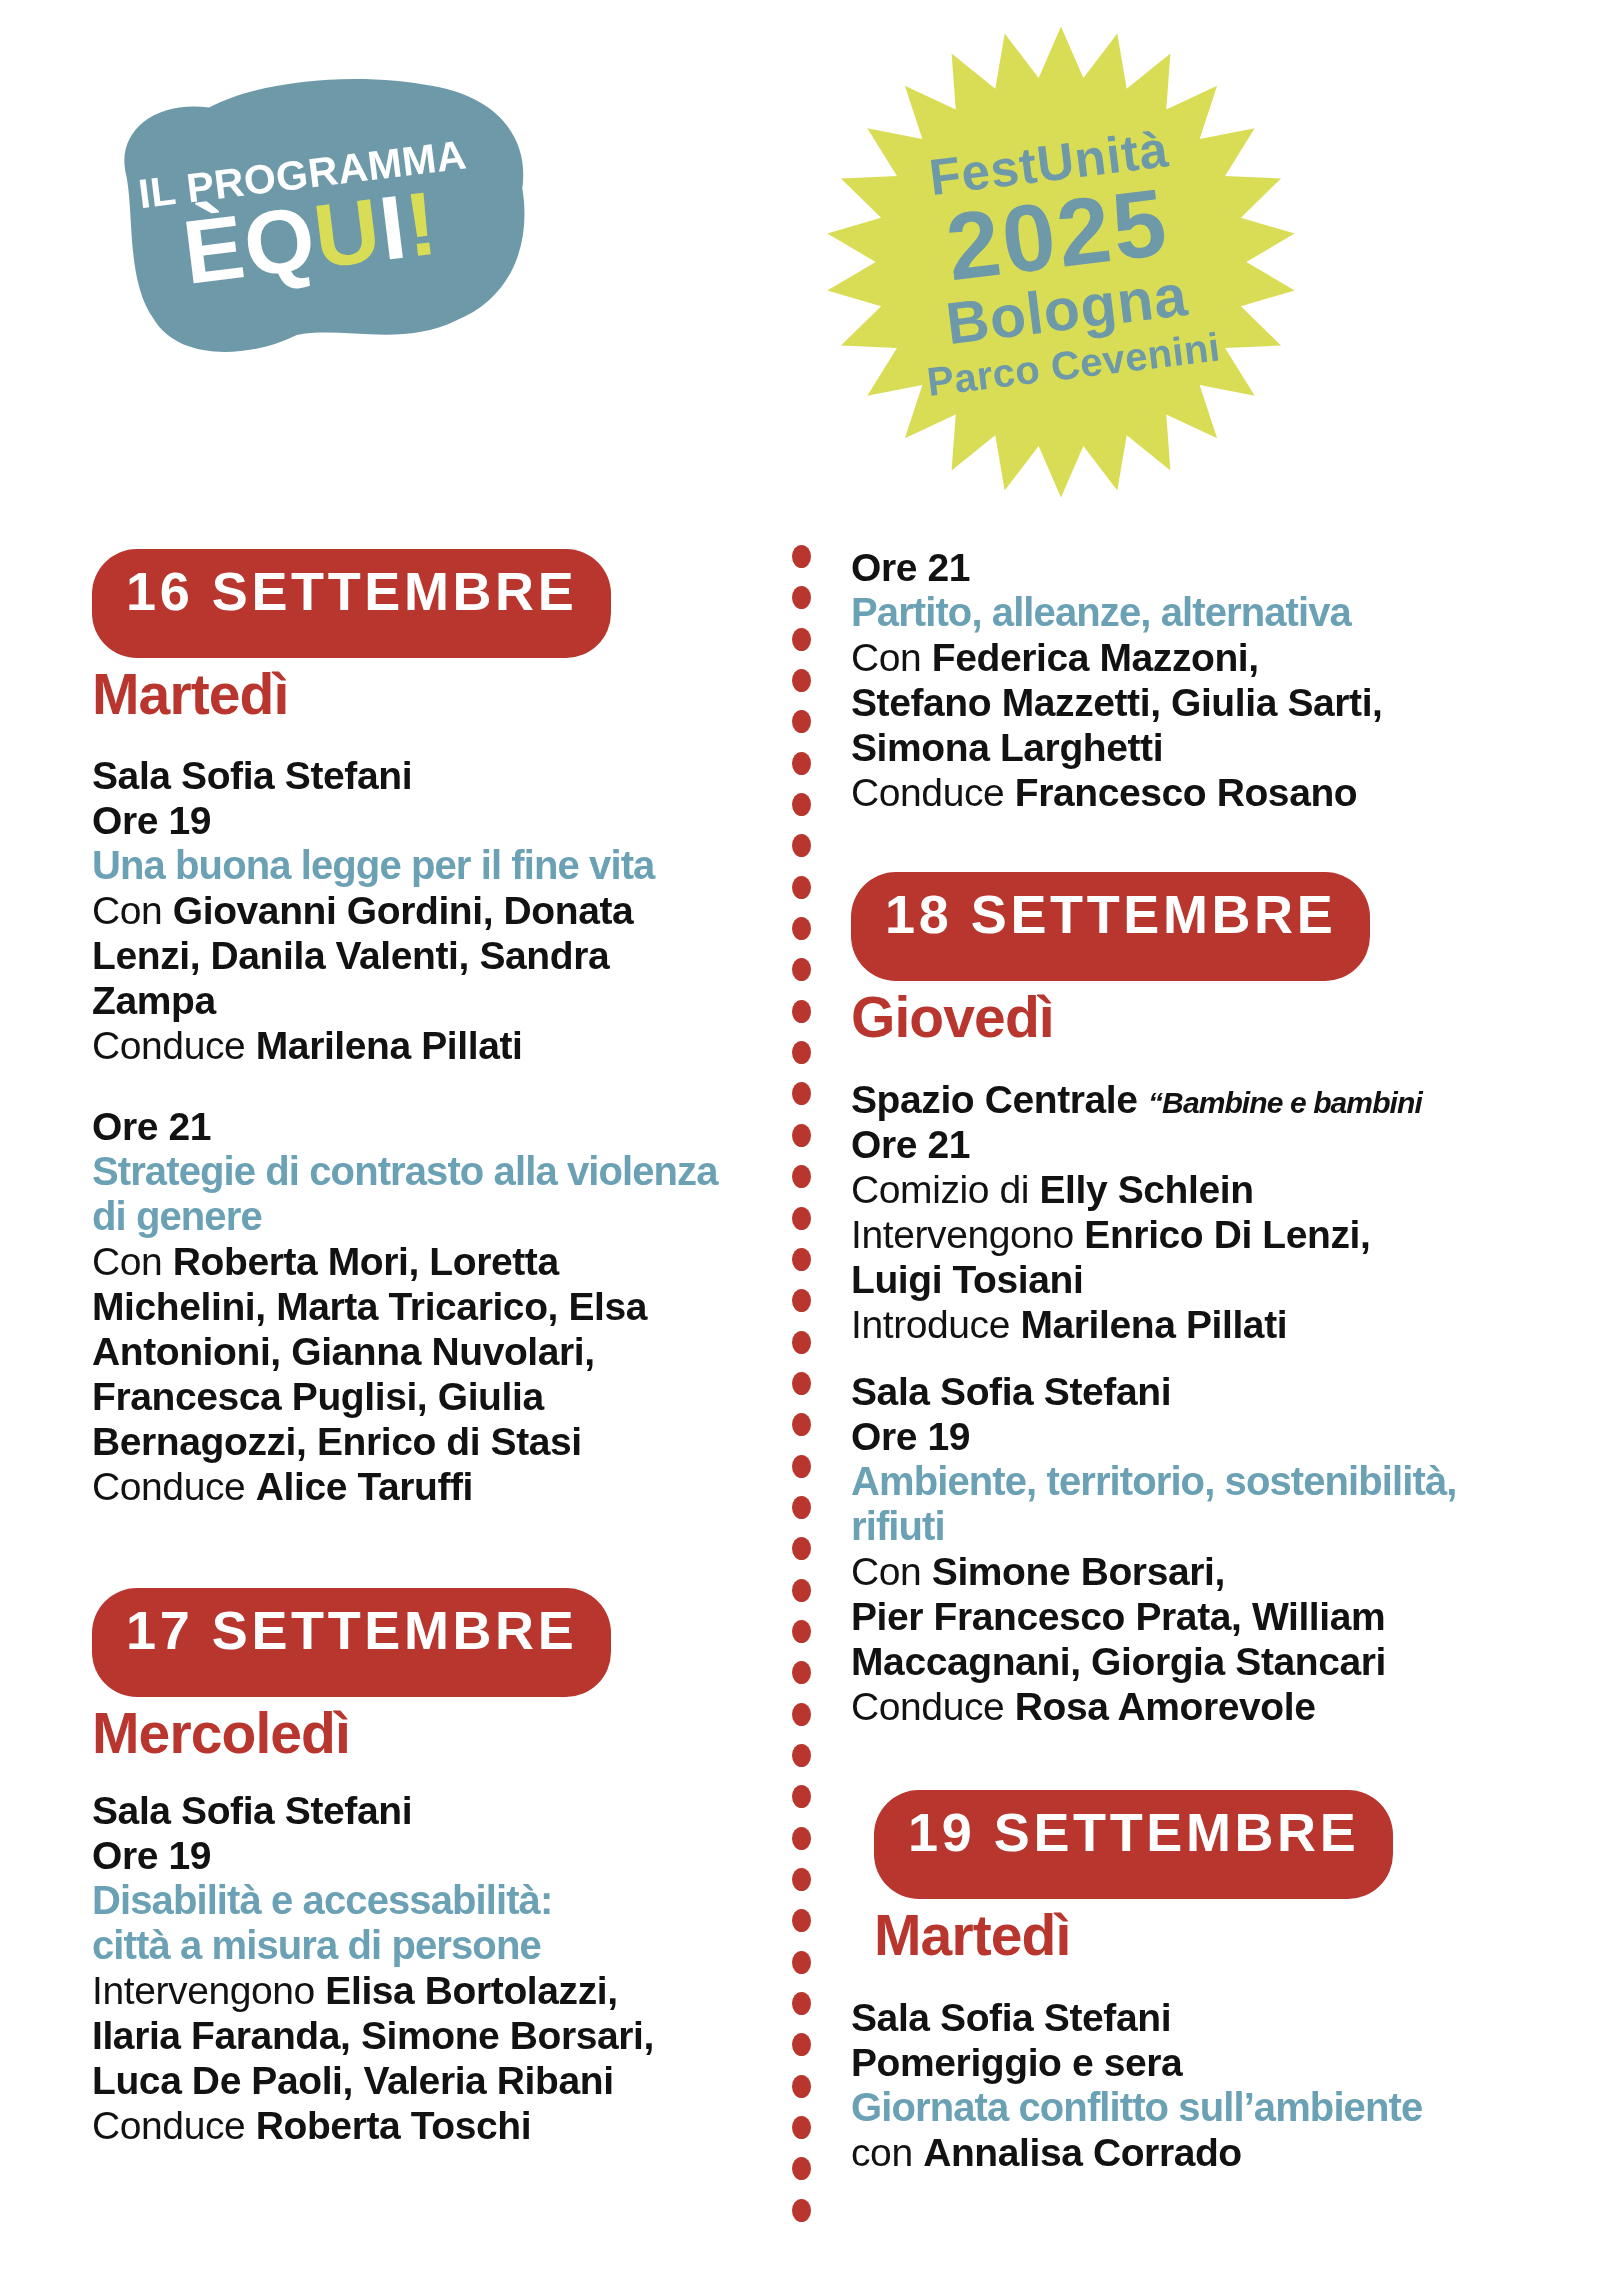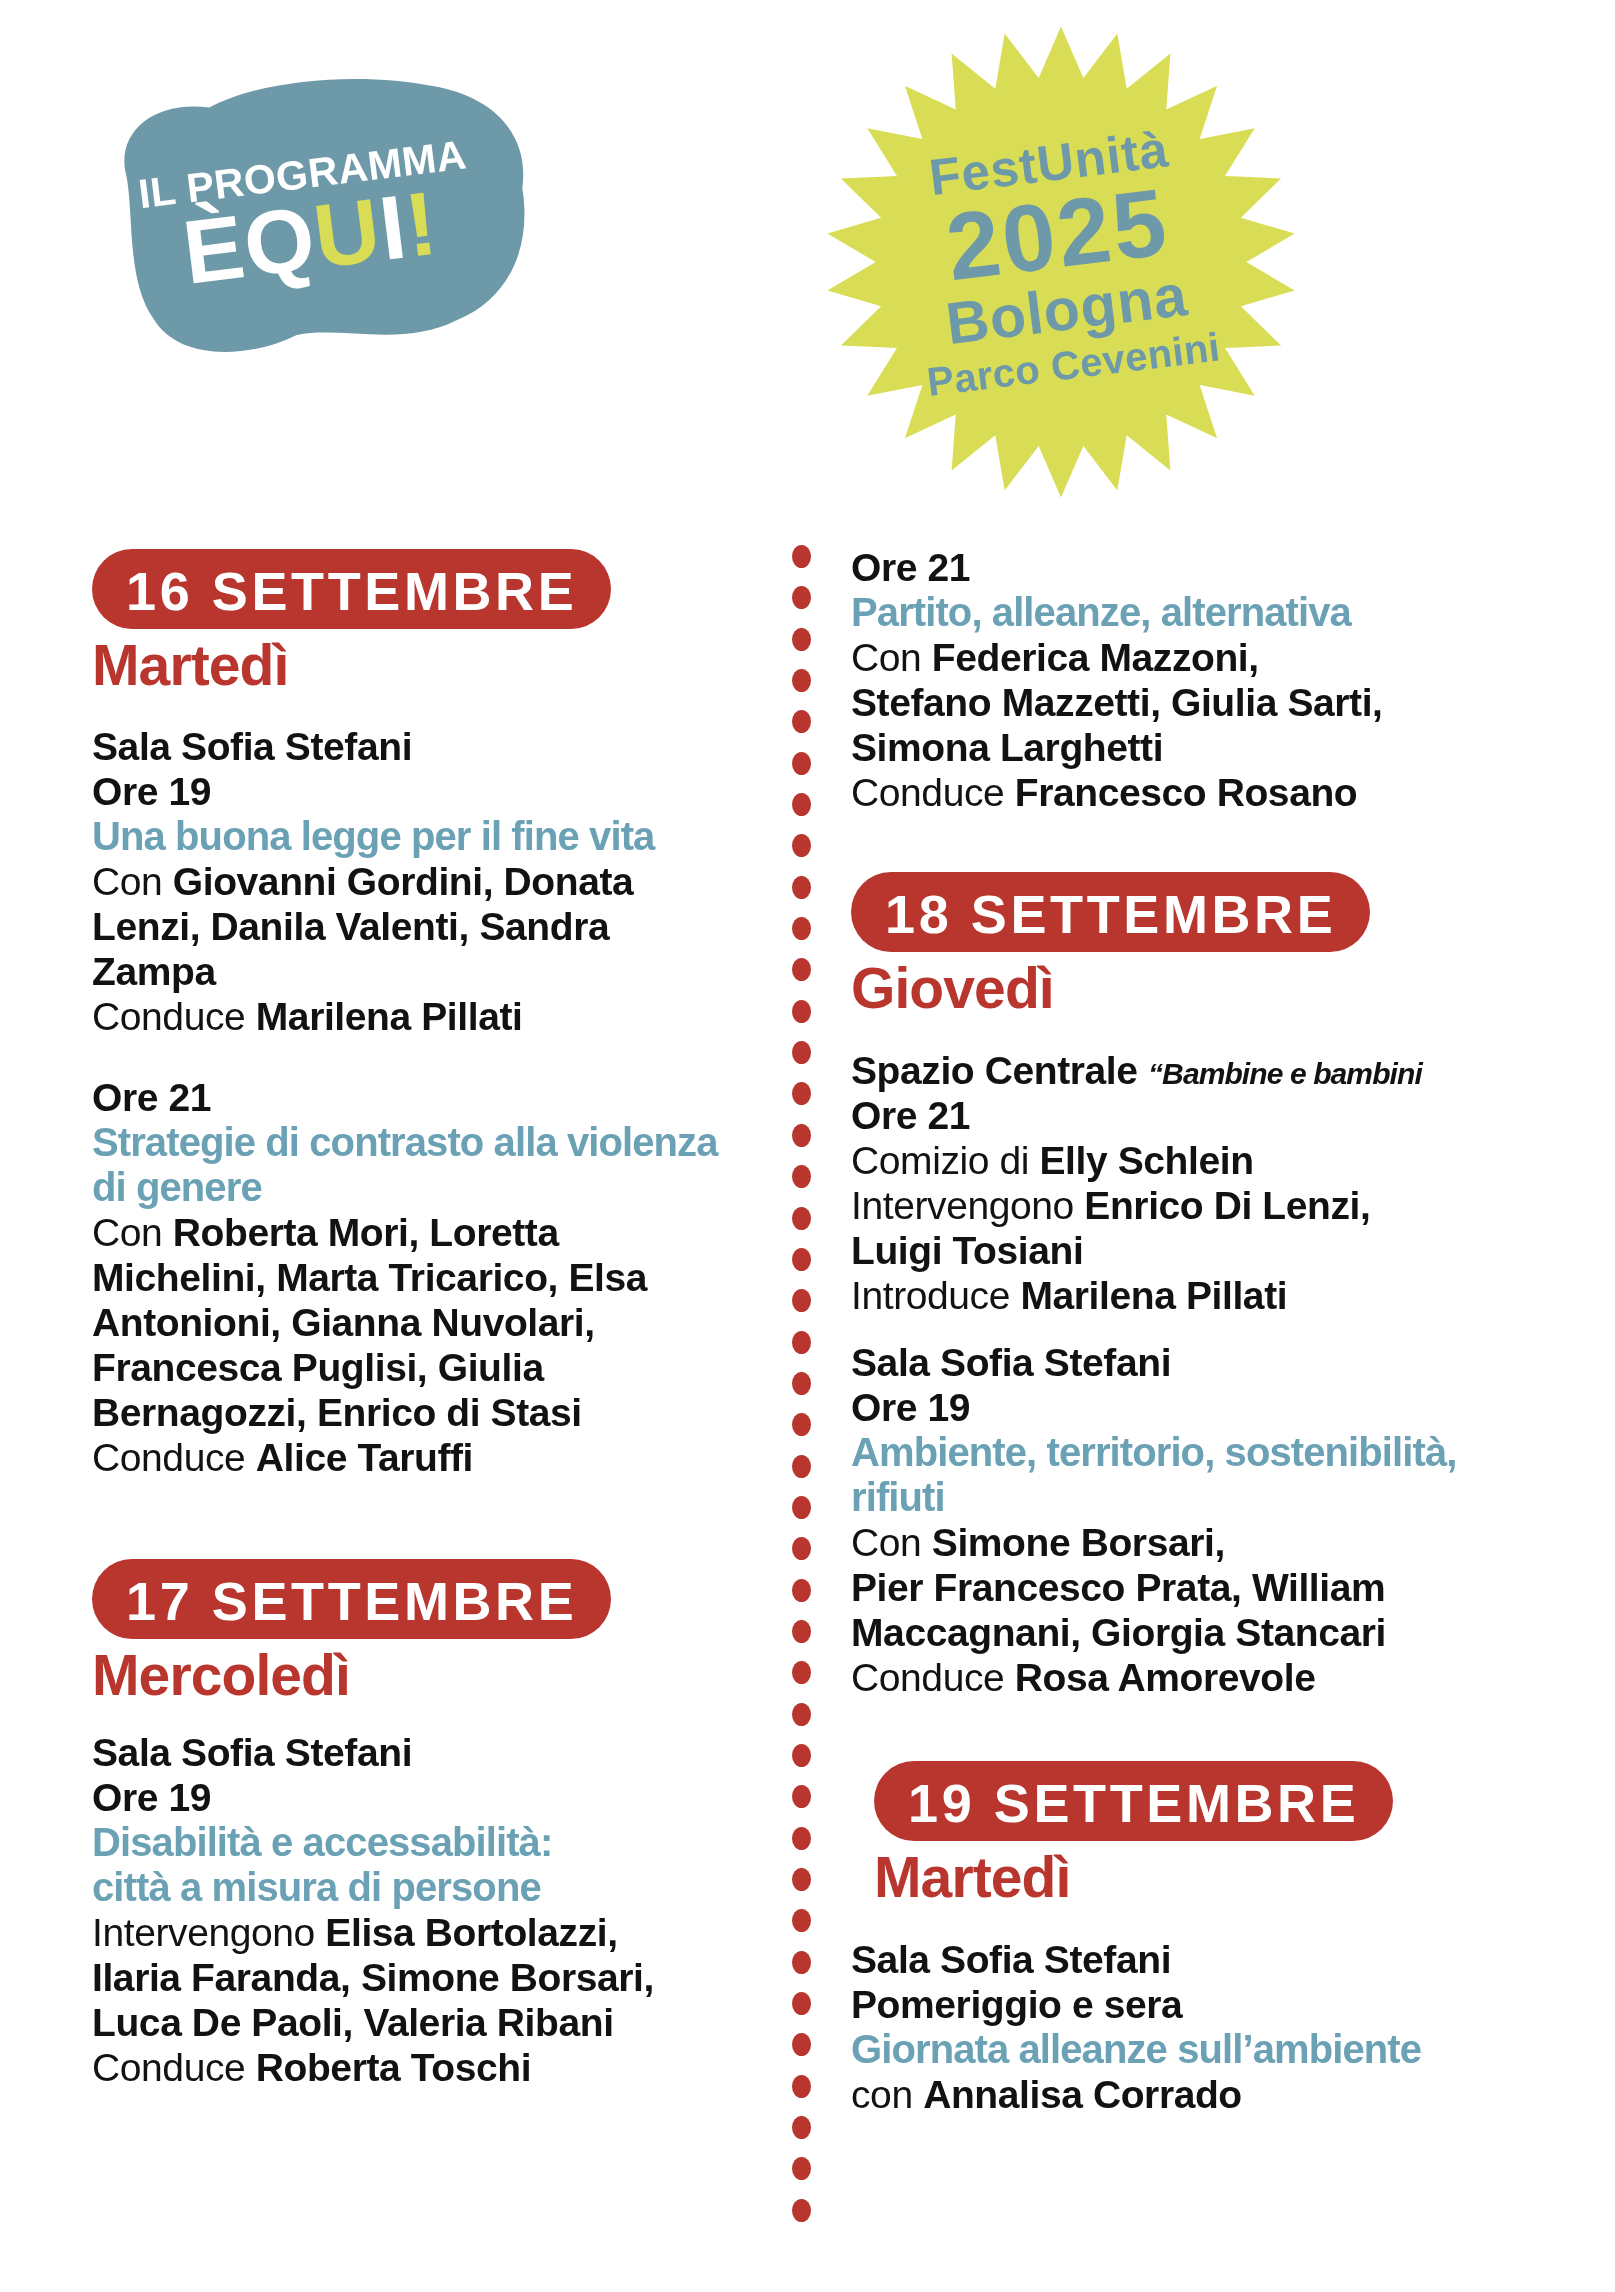--- a/index.html
+++ b/index.html
@@ -42,21 +42,21 @@
   .dot{width:19px;height:23px;border-radius:50%;background:var(--red);}
 
   
   .col{position:absolute;width:716px;}
   .col-left{left:92px;top:549px;}
   .col-right{left:851px;top:545px;}
 
   .pill{
     display:inline-block;background:var(--red);color:#ffffff;
     font-weight:bold;font-size:54px;letter-spacing:3.6px;
-    line-height:85px;height:80px;padding:0 34px;border-radius:45px;
+    line-height:85px;height:109px;padding:0 34px;border-radius:45px;
     white-space:nowrap;
   }
   .day{
     color:var(--red);font-weight:bold;font-size:57px;line-height:73px;
     letter-spacing:-0.9px;white-space:nowrap;
   }
 
   .line{white-space:nowrap;font-size:39px;line-height:45px;height:45px;color:#121212;}
   .line.small{font-size:30px;line-height:38px;height:38px;}
   .seg-b{font-weight:bold;letter-spacing:-0.4px;}
@@ -202,19 +202,19 @@
         <div class="line"><span class="seg-t">rifiuti</span></div>
         <div class="line"><span class="seg-r">Con </span><span class="seg-b">Simone Borsari,</span></div>
         <div class="line"><span class="seg-b">Pier Francesco Prata, William</span></div>
         <div class="line"><span class="seg-b">Maccagnani, Giorgia Stancari</span></div>
         <div class="line"><span class="seg-r">Conduce </span><span class="seg-b">Rosa Amorevole</span></div>
       </div>
       <div class="date-block" style="margin-top: 61px; margin-left: 23px;"><div class="pill">19 SETTEMBRE</div><div class="day">Martedì</div></div>
       <div class="event" style="margin-top: 22.4px;">
         <div class="line"><span class="seg-b">Sala Sofia Stefani</span></div>
         <div class="line"><span class="seg-b">Pomeriggio e sera</span></div>
-        <div class="line"><span class="seg-t">Giornata alleanze sull’ambiente</span></div>
+        <div class="line"><span class="seg-t">Giornata conflitto sull’ambiente</span></div>
         <div class="line"><span class="seg-r">con </span><span class="seg-b">Annalisa Corrado</span></div>
       </div>
     </div>
 
 </div>
 
 
 </body></html>

